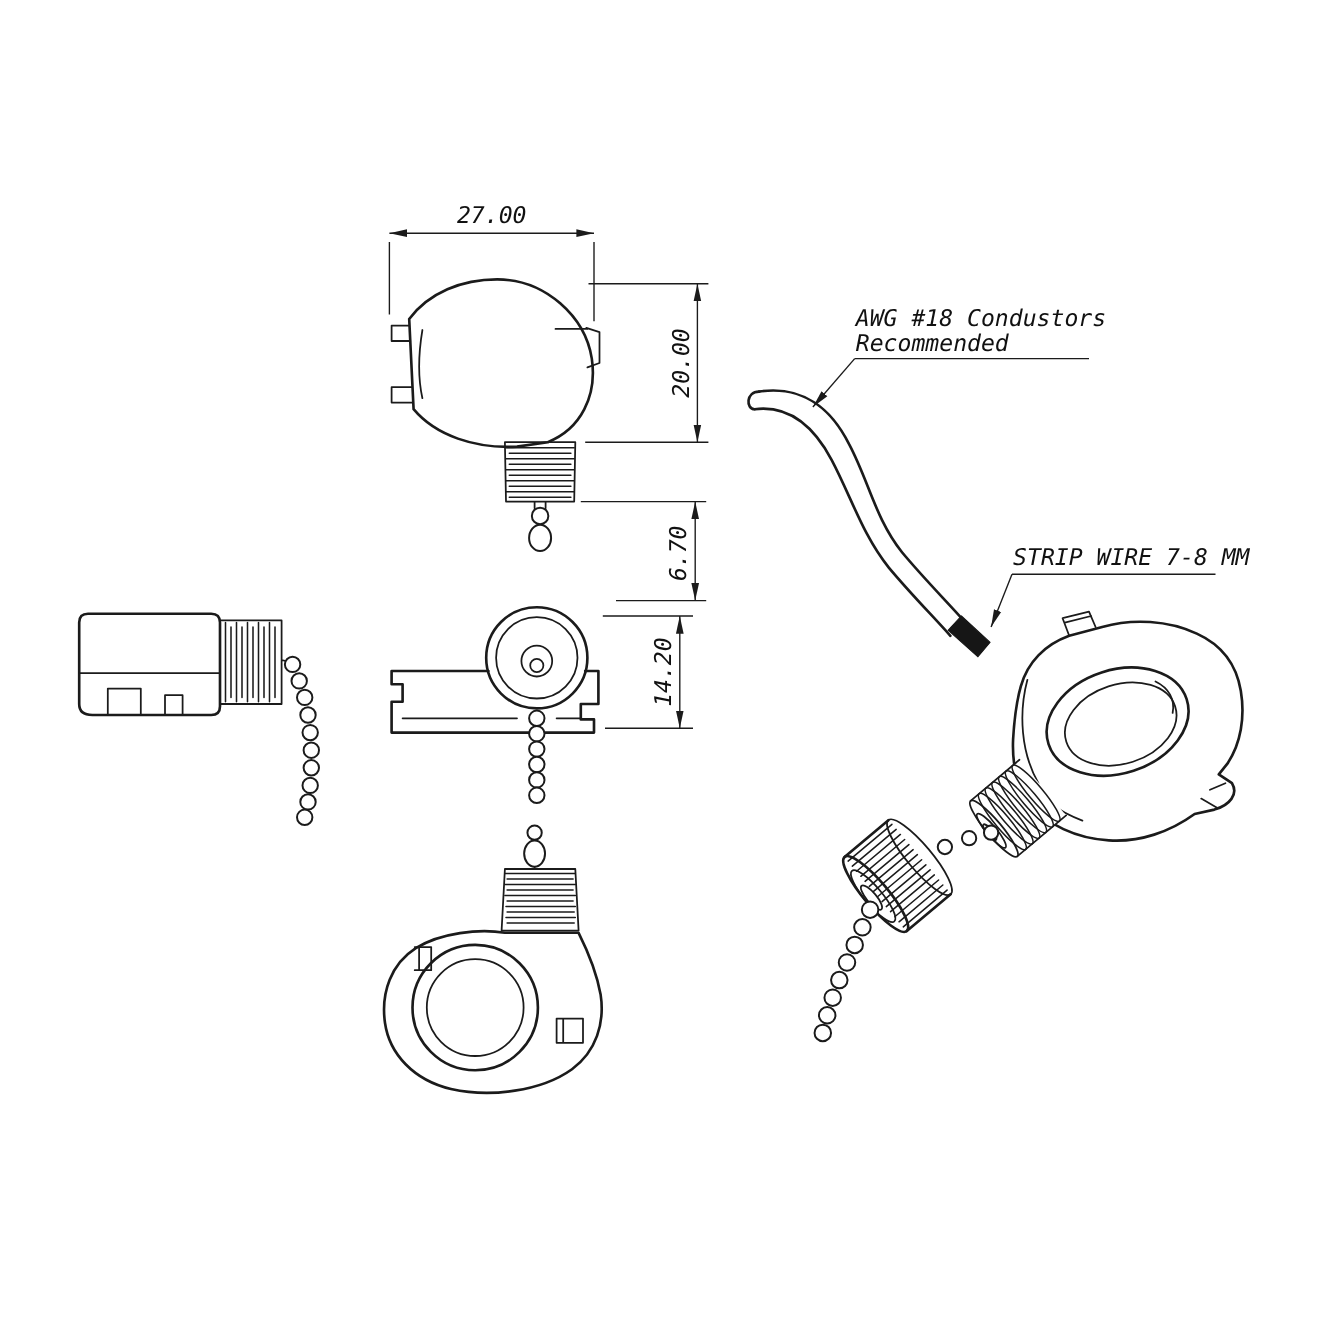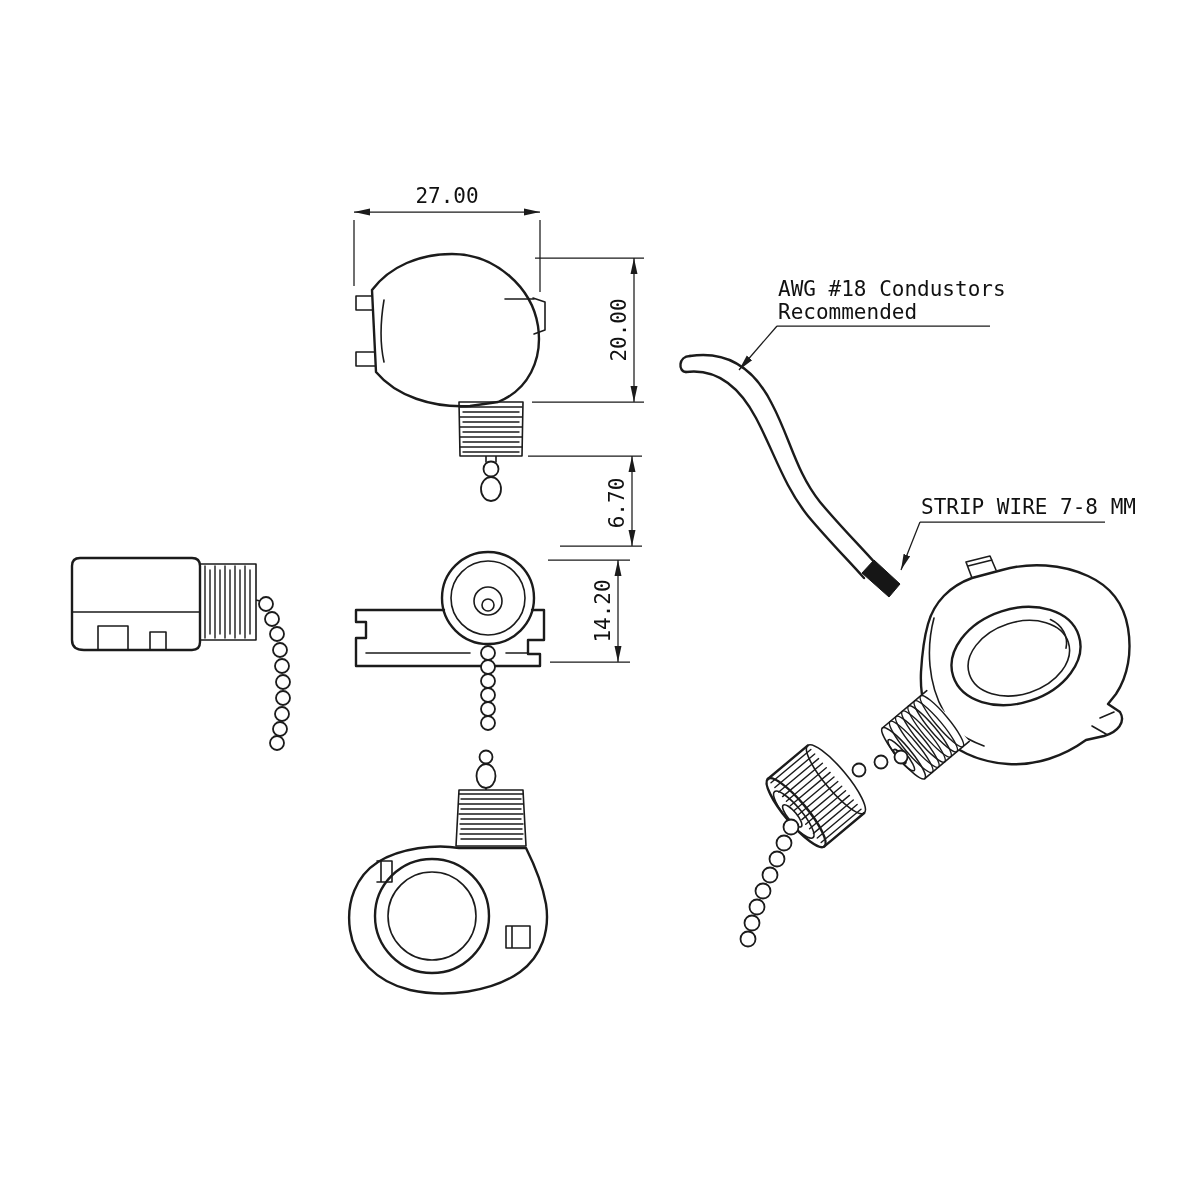--- a/index.html
+++ b/index.html
@@ -1,17 +1,17 @@
 <!DOCTYPE html>
 <html><head>
 <meta charset="utf-8">
 <style>
   html,body{margin:0;padding:0;background:#ffffff;}
   .canvas{position:relative;width:1200px;height:1200px;background:#ffffff;overflow:hidden;
-          font-family:"DejaVu Sans Mono","Liberation Mono",monospace;}
+          font-family:"DejaVu Sans Mono","Liberation Mono",monospace;font-style:italic;}
   svg{display:block;}
   .ln   {fill:none;stroke:#1b1b1b;stroke-width:2.4;stroke-linecap:round;stroke-linejoin:round;}
   .ln1  {fill:none;stroke:#1b1b1b;stroke-width:1.6;stroke-linecap:round;stroke-linejoin:round;}
   .thr  {fill:none;stroke:#1b1b1b;stroke-width:1.4;stroke-linecap:round;}
   .dim  {fill:none;stroke:#1b1b1b;stroke-width:1.25;}
   .bead {fill:#ffffff;stroke:#1b1b1b;stroke-width:1.8;}
   .wsil {fill:#ffffff;stroke:none;}
   .txt  {fill:#111111;font-family:"DejaVu Sans Mono","Liberation Mono",monospace;font-size:21px;}
 </style>
 </head>

